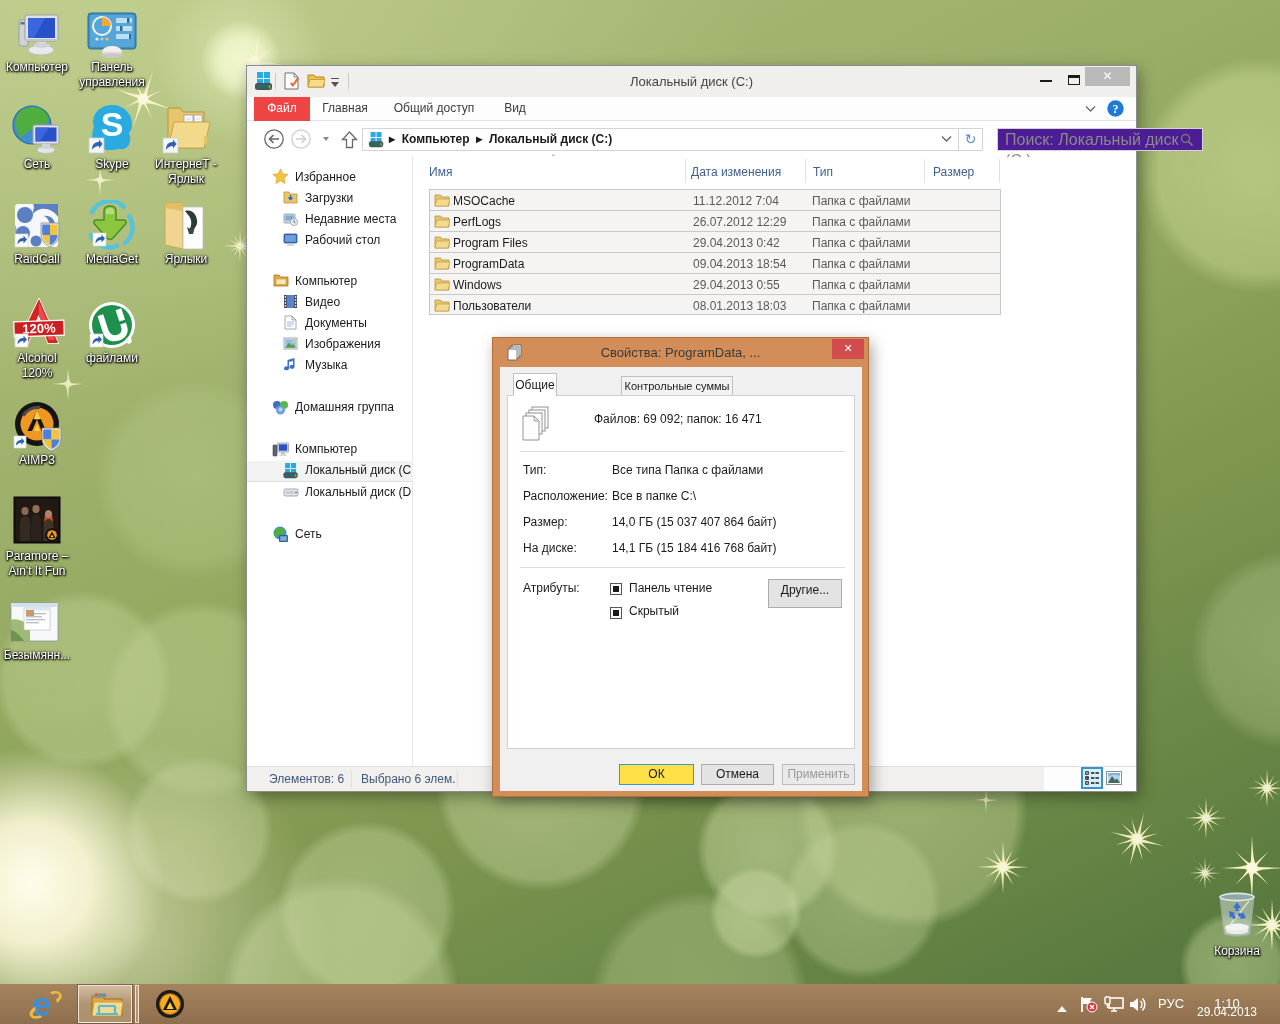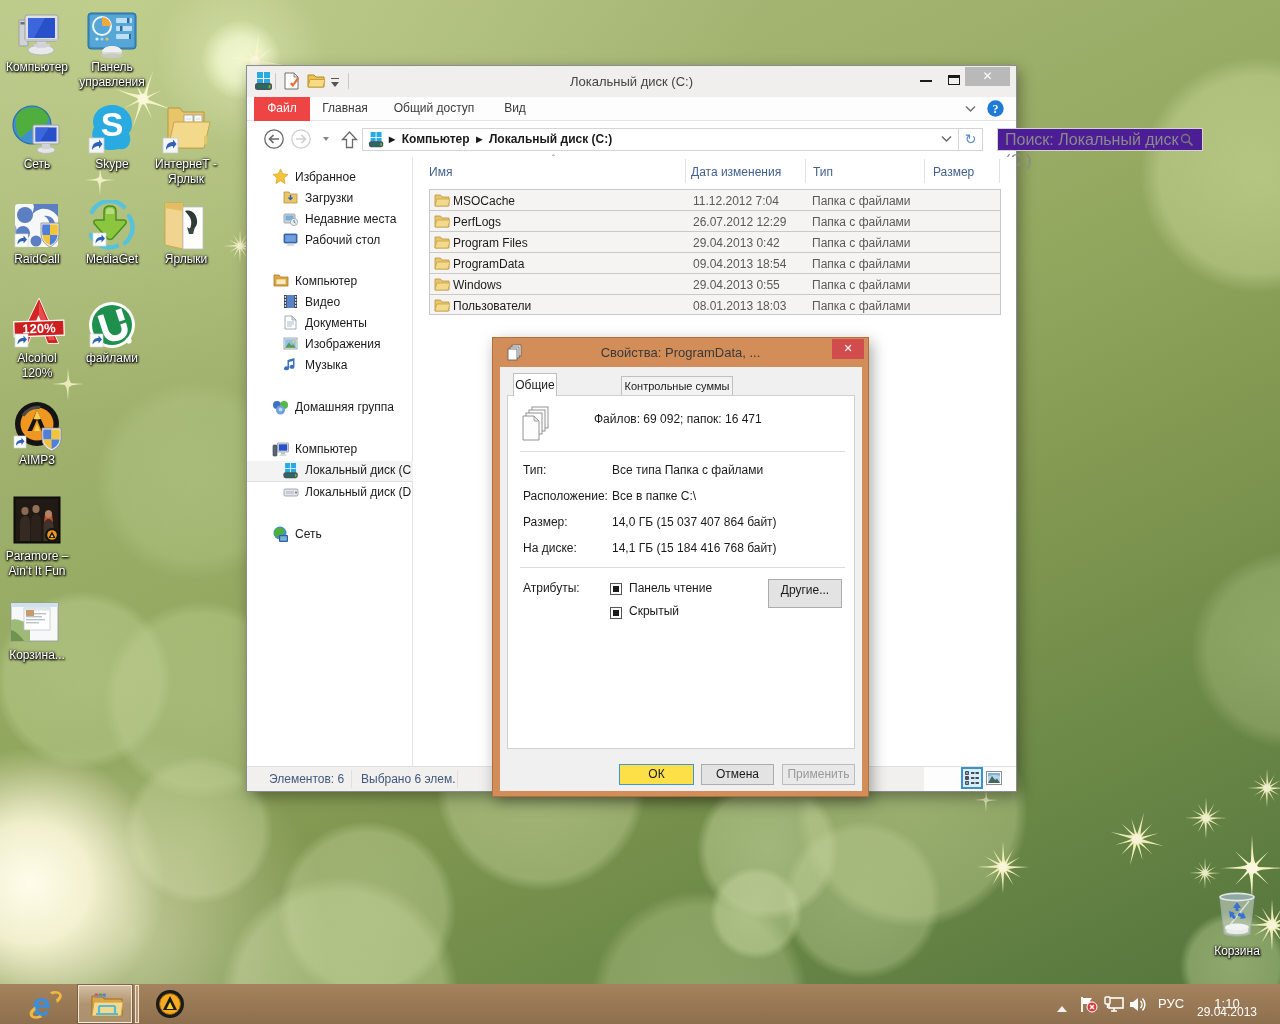--- a/index.html
+++ b/index.html
@@ -26,21 +26,21 @@
 radial-gradient(circle 80px at 862px 900px, rgba(196,211,156,.45) 0%, rgba(196,211,156,.36) 86%, rgba(195,210,155,0) 99%),
 radial-gradient(circle 110px at 700px 1000px, rgba(200,214,158,.38) 0%, rgba(200,214,158,.3) 85%, rgba(200,214,158,0) 99%),
 radial-gradient(circle 55px at 1234px 966px, rgba(180,200,140,.6) 0%, rgba(180,200,140,.48) 82%, rgba(160,184,118,0) 99%),
 radial-gradient(ellipse 900px 600px at 10% 0%, rgba(205,218,150,.55) 0%, rgba(205,218,150,0) 70%),
 linear-gradient(155deg, #b1c184 0%, #a2b370 25%, #93a85f 45%, #839952 60%, #6c8947 78%, #5a7a3f 92%, #53753d 100%);
 }
 .lbl{position:absolute;color:#fff;font-size:12px;text-align:center;line-height:14.5px;
 text-shadow:0 1px 2px #000,0 0 3px #000,1px 1px 2px rgba(0,0,0,.9);}
 .ico{position:absolute;}
 
-#win{position:absolute;left:246px;top:65px;width:771px;height:727px;
+#win{position:absolute;left:246px;top:65px;width:891px;height:727px;
 background:#fff;border:1px solid #8a8d8f;box-shadow:0 0 0 1px rgba(255,255,255,.4) inset, 3px 5px 14px rgba(0,0,0,.35);}
 #titlebar{position:absolute;left:0;top:0;width:100%;height:31px;background:#f0efee;}
 #title{position:absolute;left:0;top:8px;width:100%;text-align:center;font-size:13px;color:#444;}
 #ribbonrow{position:absolute;left:0;top:31px;width:100%;height:24px;background:#fdfdfd;border-bottom:1px solid #e4e4e4;}
 .rtab{position:absolute;top:0;height:24px;font-size:12px;color:#3b3b3b;text-align:center;line-height:23px;}
 #addr{position:absolute;left:0;top:56px;width:100%;height:35px;background:#fff;}
 #navpane{position:absolute;left:0;top:91px;width:166px;height:609px;background:#fff;border-right:1px solid #e6e6e6;font-size:12px;color:#1a1a1a;}
 .nitem{position:absolute;white-space:nowrap;}
 #filepane{position:absolute;left:166px;top:91px;right:0;height:609px;background:#fff;font-size:12px;}
 #statusbar{position:absolute;left:0;bottom:0;width:100%;height:25px;background:#f1f0ef;border-top:1px solid #e0e0e0;font-size:12px;color:#41597a;}
@@ -282,21 +282,21 @@
     <div class="lbl" style="left:0px;top:157px;width:74px">Сеть</div>
     <div class="lbl" style="left:74px;top:157px;width:76px">Skype</div>
     <div class="lbl" style="left:148px;top:157px;width:76px">ИнтернеТ - Ярлык</div>
     <div class="lbl" style="left:0px;top:252px;width:74px">RaidCall</div>
     <div class="lbl" style="left:74px;top:252px;width:76px">MediaGet</div>
     <div class="lbl" style="left:148px;top:252px;width:76px">Ярлыки</div>
     <div class="lbl" style="left:0px;top:351px;width:74px">Alcohol<br>120%</div>
     <div class="lbl" style="left:74px;top:351px;width:76px">файлами</div>
     <div class="lbl" style="left:0px;top:453px;width:74px">AIMP3</div>
     <div class="lbl" style="left:0px;top:549px;width:74px">Paramore – Ain't It Fun</div>
-    <div class="lbl" style="left:0px;top:648px;width:74px">Корзина...</div>
+    <div class="lbl" style="left:0px;top:648px;width:74px">Безымянн...</div>
   </div>
   <div id="win">
     <div id="titlebar">
       <svg style="position:absolute;left:8px;top:6px" width="18" height="19" viewBox="0 0 18 19">
         <rect x="2" y="0" width="6" height="6" fill="#29aae3"></rect>
           <rect x="9" y="0" width="6" height="6" fill="#29aae3"></rect>
         <rect x="2" y="7" width="6" height="6" fill="#29aae3"></rect>
           <rect x="9" y="7" width="6" height="6" fill="#29aae3"></rect>
         <rect x="0" y="11" width="17" height="7" rx="2.5" fill="#4d5257"></rect>
         <rect x="2" y="13" width="11" height="3.4" fill="#1f6f68"></rect>

